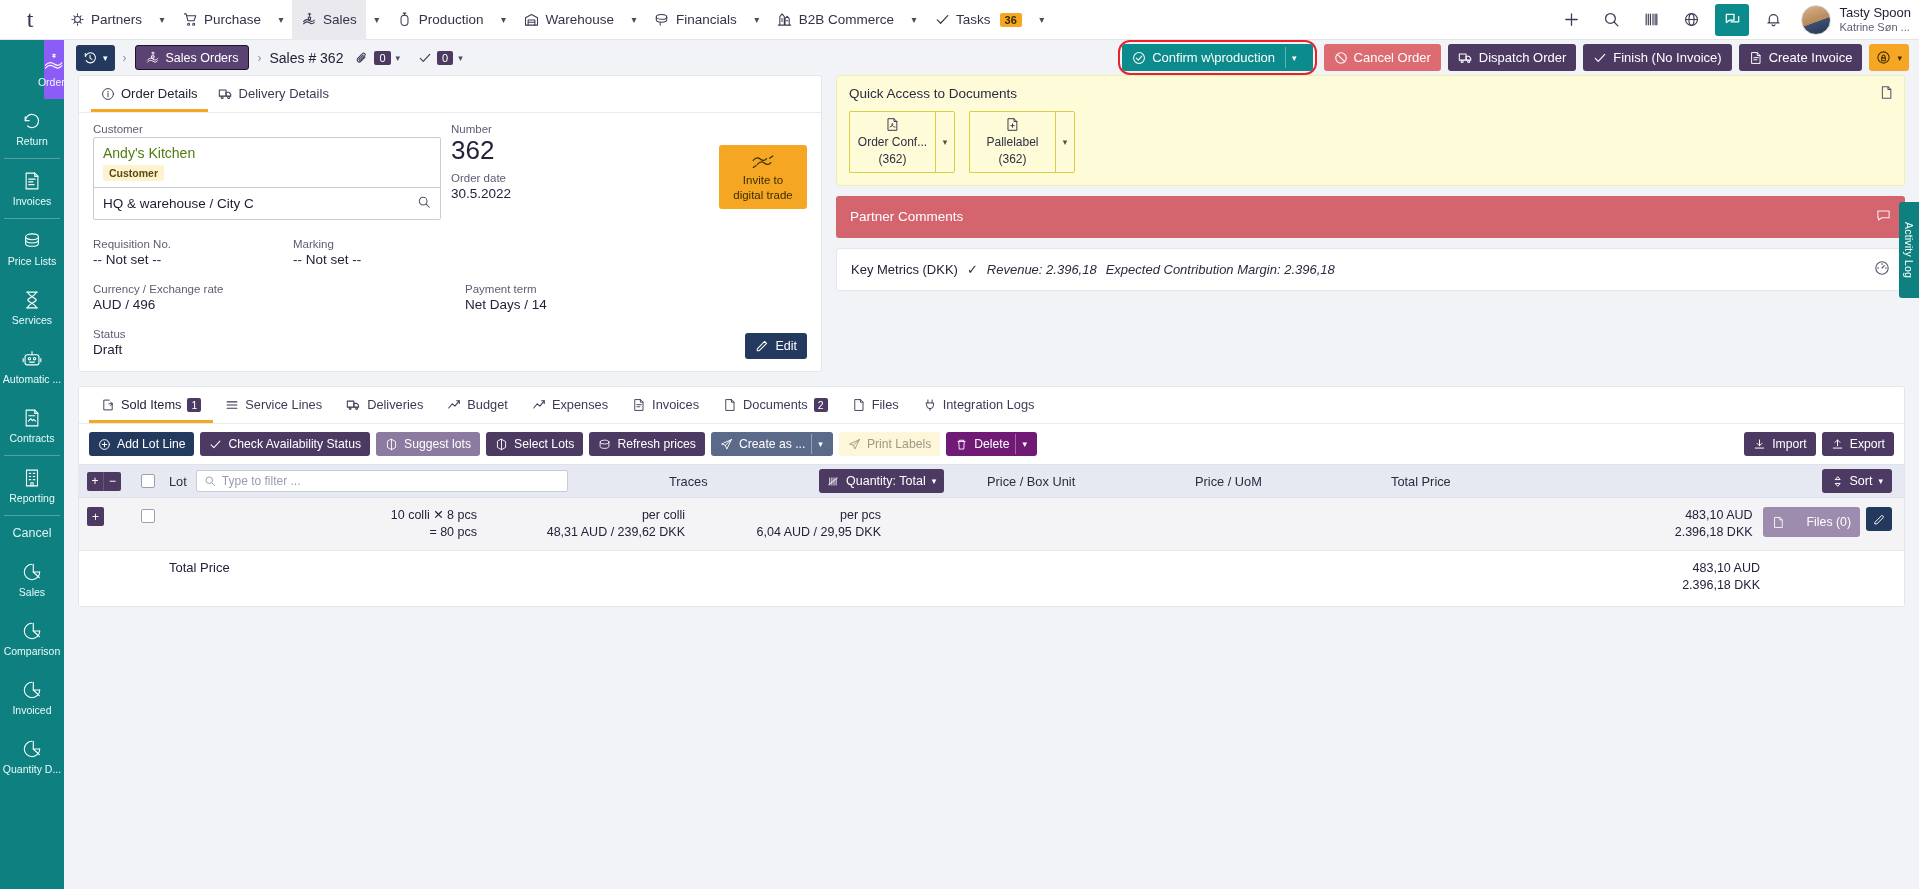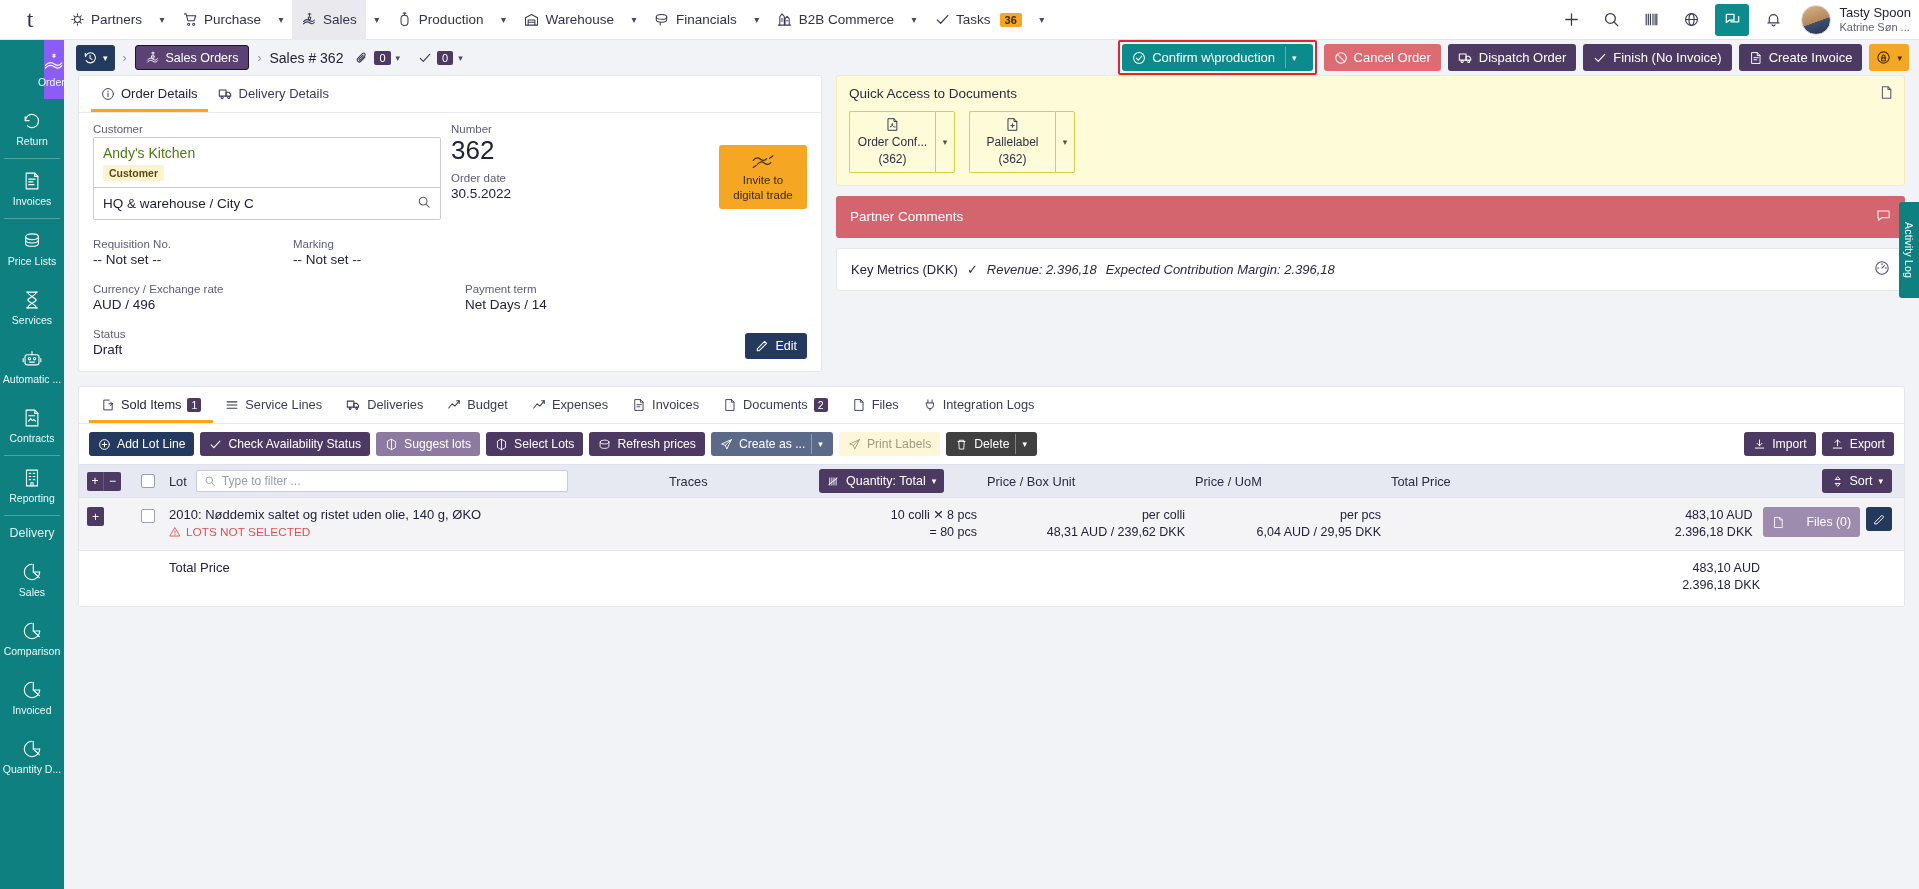--- a/index.html
+++ b/index.html
@@ -96,21 +96,21 @@
   .crumb-text { font-size: 14px; color: #22223a; padding-right: 4px; }
   .mini-pill {
     display: inline-flex; align-items: center; gap: 5px; padding: 0 2px; cursor: default;
   }
   .cnt-badge { background: #4c3a63; color: #fff; font-size: 11px; border-radius: 2px; padding: 1px 5px; }
   .caret { font-size: 9px; color: #4a4a60; }
   .caret.lt { color: #fff; }
 
   .act-right { margin-left: auto; display: flex; align-items: center; gap: 7px; }
   .hl-box {
-    border: 2px solid #e8242a; border-radius: 2px; padding: 2px;
+    border: 2px solid #e8242a; border-radius: 12px; padding: 2px;
     display: flex; align-items: center;
   }
   .btn.teal { background: #0b8b8b; height: 27px; font-size: 13px; }
   .btn.red-soft { background: #dd6b72; }
   .btn.amber { background: #f5a623; color: #3b2b00; }
   .btn.lg { height: 27px; font-size: 13px; }
 
   
   .panels { display: flex; gap: 14px; padding: 0 14px; align-items: flex-start; }
   .card { background: #fff; border: 1px solid #e4e6ec; border-radius: 3px; }
@@ -210,21 +210,21 @@
   }
   .gtoolbar {
     display: flex; align-items: center; gap: 6px; padding: 8px 10px; background: #fff;
   }
   .btn.sm { height: 24px; font-size: 12.2px; padding: 8px 9px; }
   .btn.b-navy { background: #23395e; }
   .btn.b-plum { background: #4c3a63; }
   .btn.b-mauve { background: #8d7aa0; }
   .btn.b-slate { background: #5c6a8a; }
   .btn.b-pale { background: #fdf6d8; color: #a09a85; }
-  .btn.b-red { background: #404040; }
+  .btn.b-red { background: #701a75; }
   .tb-right { margin-left: auto; display: flex; gap: 6px; }
 
   .ghead {
     display: flex; align-items: center; background: #e7e9f2; height: 34px;
     border-top: 1px solid #dfe2ec; border-bottom: 1px solid #dfe2ec; padding: 0 8px;
   }
   .plusminus { display: flex; }
   .pm {
     width: 17px; height: 19px; background: #4c3a63; color: #fff; font-size: 12px;
     display: flex; align-items: center; justify-content: center; cursor: default;
@@ -497,21 +497,21 @@
   <div class="side-item">
     <span class="si-ico">
         <svg width="22" height="22" viewBox="0 0 24 24" fill="none" stroke="#fff" stroke-width="1.2">
           <rect x="6" y="3.4" width="12" height="17.2"></rect>
           <path d="M9 7h1.6M13.4 7H15M9 10.4h1.6M13.4 10.4H15M9 13.8h1.6M13.4 13.8H15M10.8 20.6v-3.4h2.4v3.4"></path>
         </svg>
       </span>
     <span class="si-lbl">Reporting</span>
   </div>
   <div class="side-sep"></div>
-  <div class="side-head">Delivery</div>
+  <div class="side-head">Cancel</div>
   <div class="side-item">
     <span class="si-ico">
         <svg width="22" height="22" viewBox="0 0 24 24" fill="none" stroke="#fff" stroke-width="1.2">
           <path d="M12 3.6a8.4 8.4 0 1 0 8.4 8.4"></path>
           <path d="M13.4 3.6v8.4h7"></path>
           <path d="M13.4 12 20 18.2"></path>
         </svg>
       </span>
     <span class="si-lbl">Sales</span>
   </div>
@@ -1061,32 +1061,20 @@
       </div>
     </div>
 
     <div class="grow">
       <div style="width:40px;display:flex;align-items:flex-start;">
         <div class="pm l" style="border-radius:2px;border-right:none;">+</div>
       </div>
       <div style="width:42px;display:flex;align-items:flex-start;justify-content:center;padding-top:2px;">
         <div class="cbx"></div>
       </div>
-      <div style="flex:0 0 500px;">
-        <div class="prod-title">2010: Nøddemix saltet og ristet uden olie, 140 g, ØKO</div>
-        <div class="lots-warn">
-          <span class="ic">
-              <svg width="12" height="12" viewBox="0 0 16 16" fill="none" stroke="#d9534f" stroke-width="1.2">
-                <path d="M8 2.4 14.4 13.4H1.6z"></path>
-                <path d="M8 6.4v3.2M8 11.2v.7"></path>
-              </svg>
-            </span>
-          <span>LOTS NOT SELECTED</span>
-        </div>
-      </div>
       <div style="flex:0 0 150px;"></div>
       <div class="num-r" style="flex:0 0 168px;padding-right:10px;">
         <div>10 colli  ✕  8 pcs</div>
         <div>=  80 pcs</div>
       </div>
       <div class="num-r" style="flex:0 0 208px;padding-right:10px;">
         <div>per colli</div>
         <div>48,31 AUD / 239,62 DKK</div>
       </div>
       <div class="num-r" style="flex:0 0 196px;padding-right:10px;">

